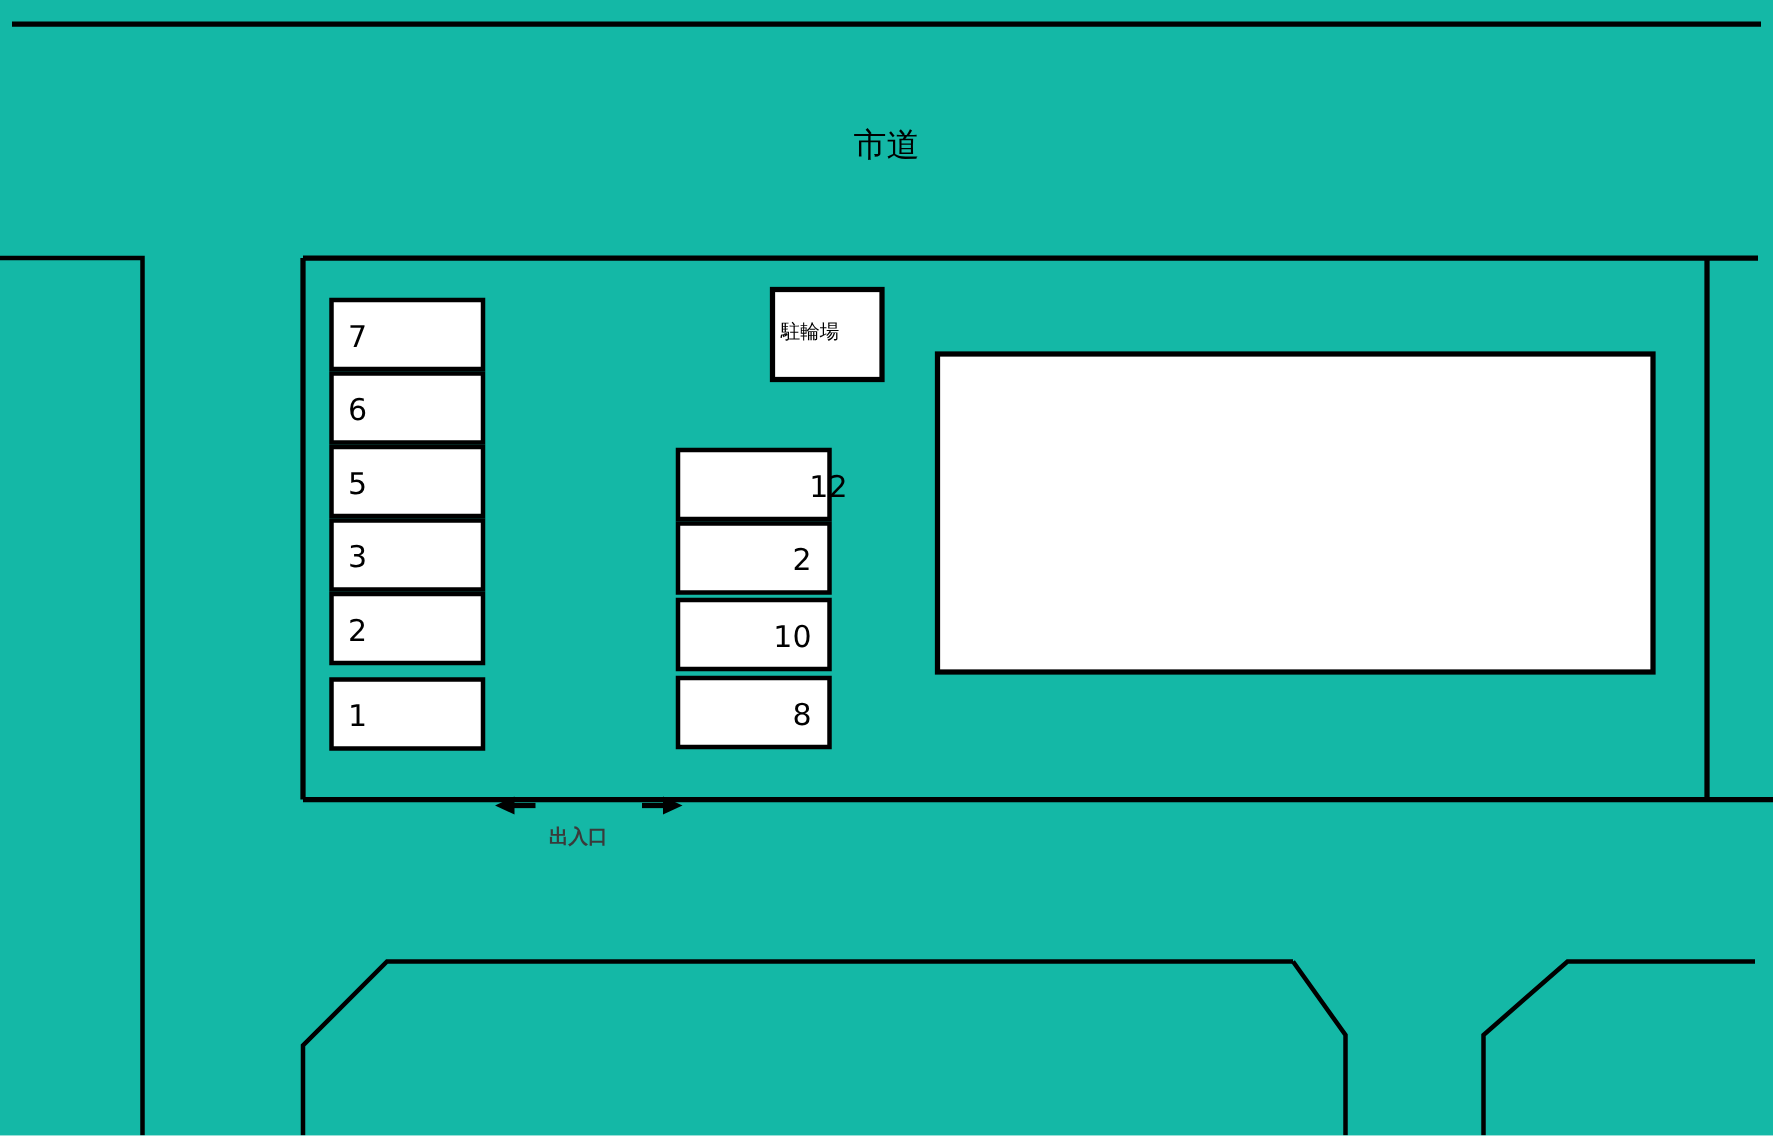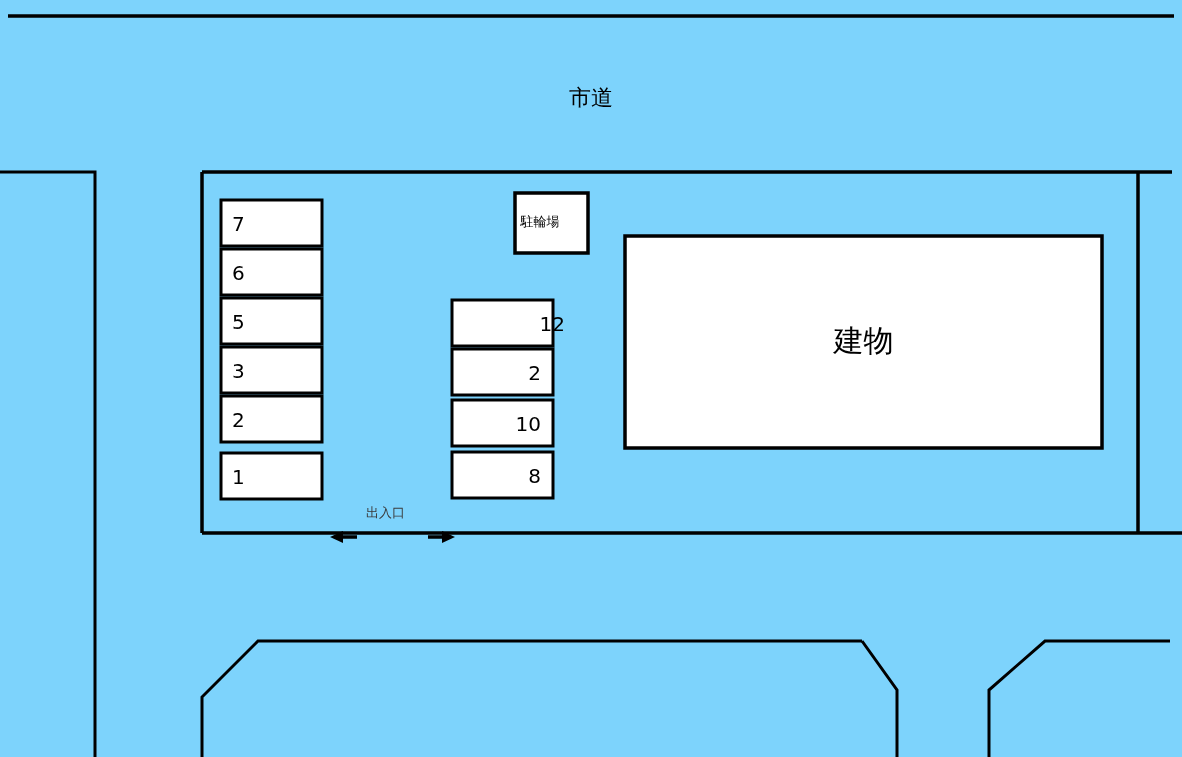--- a/index.html
+++ b/index.html
@@ -8,21 +8,21 @@
     background: #ffffff;
   }
   body {
     font-family: "DejaVu Sans", "Liberation Sans", sans-serif;
     color: #000000;
   }
   #canvas {
     position: relative;
     width: 1182px;
     height: 757px;
-    background: #7dd3fc;
+    background: #14b8a6;
     overflow: hidden;
   }
   svg#plan {
     position: absolute;
     top: 0;
     left: 0;
     width: 1182px;
     height: 757px;
     display: block;
   }
@@ -49,22 +49,23 @@
   .lbl-bike {
     font-size: 13px;
     left: 515px;
     top: 215px;
     width: 50px;
     text-align: center;
   }
   .lbl-entrance {
     font-size: 13px;
     left: 366px;
-    top: 506px;
+    top: 552px;
     color: #3a3a3a;
+    font-weight: bold;
   }
   .stall-num {
     position: absolute;
     font-size: 20px;
     line-height: 1;
     color: #000;
   }
 </style>
 </head>
 <body>
@@ -114,21 +115,20 @@
     <polyline points="202,757 202,697 258,641 862,641" fill="none" stroke="#000" stroke-width="3"></polyline>
 
     <polyline points="862,641 897,690 897,757" fill="none" stroke="#000" stroke-width="3"></polyline>
 
     <polyline points="989,757 989,690 1045,641 1170,641" fill="none" stroke="#000" stroke-width="3"></polyline>
 
   </svg>
 
   <div class="lbl lbl-road-top">市道</div>
 
-  <div class="lbl lbl-building">建物</div>
 
   <div class="lbl lbl-bike">駐輪場</div>
 
   <div class="lbl lbl-entrance">出入口</div>
 
   <div class="stall-num" style="left:232px; top:214px;">7</div>
   <div class="stall-num" style="left:232px; top:263px;">6</div>
   <div class="stall-num" style="left:232px; top:312px;">5</div>
   <div class="stall-num" style="left:232px; top:361px;">3</div>
   <div class="stall-num" style="left:232px; top:410px;">2</div>

